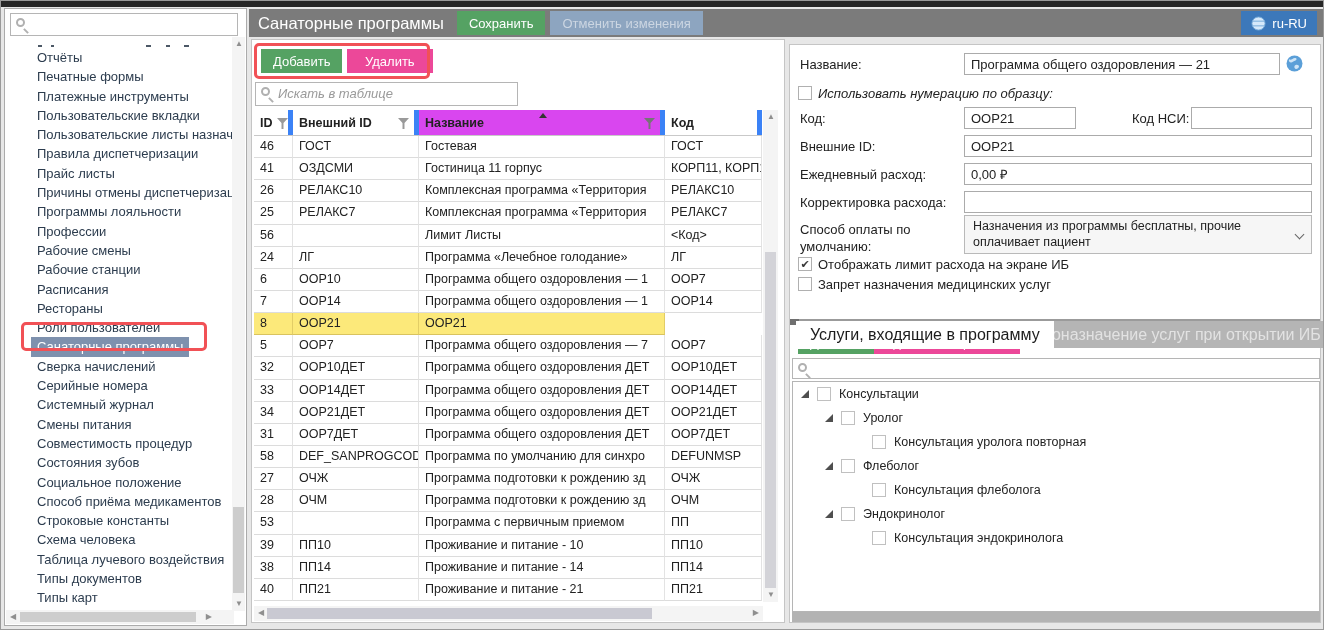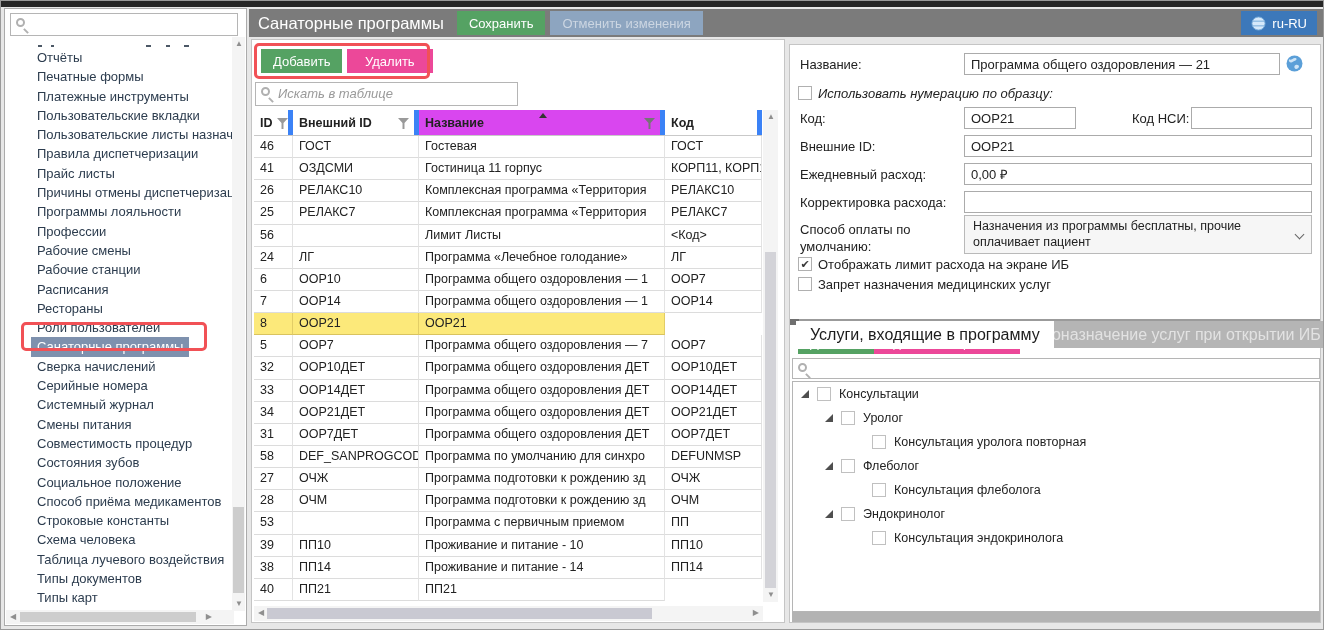--- a/index.html
+++ b/index.html
@@ -304,20 +304,21 @@
           </div>
           <div class="g-row">
             <div class="c">38</div>
             <div class="c">ПП14</div>
             <div class="c">Проживание и питание - 14</div>
             <div class="c">ПП14</div>
           </div>
           <div class="g-row">
             <div class="c">40</div>
             <div class="c">ПП21</div>
+            <div class="c">Проживание и питание - 21</div>
             <div class="c">ПП21</div>
           </div>
         </div>
     </div>
 
     <div class="tb-vscroll">
       <span class="arrow" style="left:4px;top:3px;">▲</span>
       <div class="thumb" style="top:142px;height:336px;"></div>
       <span class="arrow" style="left:4px;bottom:3px;">▼</span>
     </div>

